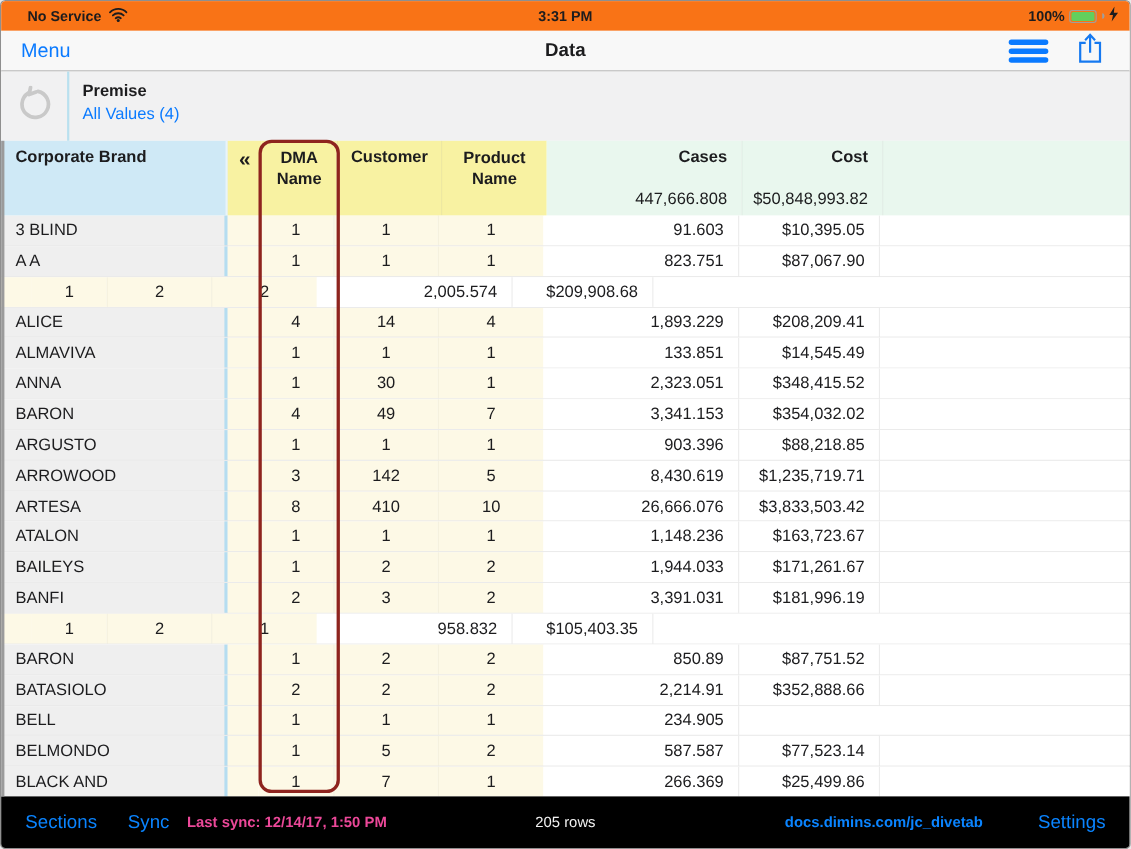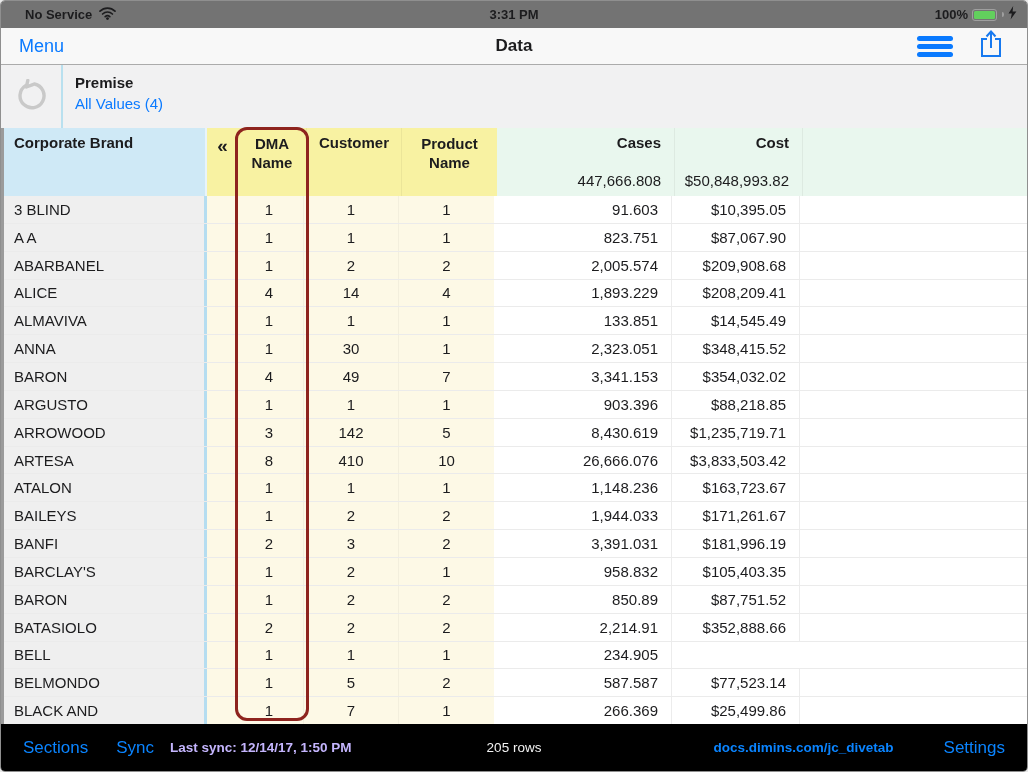--- a/index.html
+++ b/index.html
@@ -4,21 +4,21 @@
 <style>
   html,body{margin:0;padding:0;background:#e9e9e9;}
   *{box-sizing:border-box;}
   .screen{
     position:relative;width:1028px;height:772px;
     border:1px solid #8f8f8f;border-radius:5px;overflow:hidden;
     font-family:"Liberation Sans","DejaVu Sans",sans-serif;
     color:#1c1c1e;background:#fff;margin:0 auto;
   }
   
-  .statusbar{position:absolute;left:0;top:0;width:100%;height:27px;background:#737373;
+  .statusbar{position:absolute;left:0;top:0;width:100%;height:27px;background:#f97316;
     display:flex;align-items:center;justify-content:space-between;padding:0 10px;font-size:13px;font-weight:bold;}
   .statusbar .sb-left{display:flex;align-items:center;gap:7px;padding-left:14px;}
   .statusbar .sb-center{position:absolute;left:0;right:0;text-align:center;pointer-events:none;}
   .statusbar .sb-right{display:flex;align-items:center;gap:4px;z-index:1;}
   .battery-body{width:25px;height:12px;border:1px solid #9f9f9f;border-radius:3px;padding:1px;display:flex;}
   .battery-fill{flex:1;background:#62cf5d;border-radius:1.5px;}
   .battery-nub{width:2px;height:5px;background:#9f9f9f;border-radius:0 2px 2px 0;margin-left:1px;}
   
   .navbar{position:absolute;left:0;top:27px;width:100%;height:37px;background:#f8f8f8;
     border-bottom:1px solid #ababab;display:flex;align-items:center;padding:0 18px;}
@@ -61,21 +61,21 @@
   .td-filler{flex:1;background:#fff;border-left:1px solid #ececec;}
   
   .redbox{position:absolute;left:234px;top:126px;width:74px;height:594px;
     border:3px solid var(--highlight-red,#8e241e);border-radius:12px;pointer-events:none;z-index:5;}
   .leftstrip{position:absolute;left:0;top:127px;width:3px;height:596px;background:#9b9b9b;z-index:4;}
   
   .bottombar{position:absolute;left:0;bottom:0;width:100%;height:47px;background:#000;
     display:flex;align-items:center;padding:0 22px;color:#fff;}
   .bb-link-big{color:var(--accent-dark,#0a84ff);font-size:17px;}
   .bb-sections{margin-right:28px;}
-  .bb-lastsync{font-size:13.5px;font-weight:bold;margin-left:16px;color:#c4b5fd;}
+  .bb-lastsync{font-size:13.5px;font-weight:bold;margin-left:16px;color:#ec4899;}
   .bb-rows{position:absolute;left:0;right:0;text-align:center;font-size:13.5px;color:#f2f2f2;pointer-events:none;}
   .bb-right{margin-left:auto;display:flex;align-items:center;gap:50px;z-index:1;}
   .bb-url{color:var(--accent-dark,#0a84ff);font-size:13.5px;font-weight:bold;}
 </style>
 </head>
 <body>
 
 <div class="screen">
 
   <div class="statusbar">
@@ -172,21 +172,20 @@
       <div class="td td-spacer"></div>
       <div class="td td-dma">1</div>
       <div class="td td-customer">1</div>
       <div class="td td-product">1</div>
       <div class="td td-cases">823.751</div>
       <div class="td td-cost">$87,067.90</div>
       <div class="td td-filler"></div>
     </div>
 
     <div class="trow">
-      <div class="td td-brand">ABARBANEL</div>
       <div class="td td-spacer"></div>
       <div class="td td-dma">1</div>
       <div class="td td-customer">2</div>
       <div class="td td-product">2</div>
       <div class="td td-cases">2,005.574</div>
       <div class="td td-cost">$209,908.68</div>
       <div class="td td-filler"></div>
     </div>
 
     <div class="trow">
@@ -293,21 +292,20 @@
       <div class="td td-spacer"></div>
       <div class="td td-dma">2</div>
       <div class="td td-customer">3</div>
       <div class="td td-product">2</div>
       <div class="td td-cases">3,391.031</div>
       <div class="td td-cost">$181,996.19</div>
       <div class="td td-filler"></div>
     </div>
 
     <div class="trow">
-      <div class="td td-brand">BARCLAY'S</div>
       <div class="td td-spacer"></div>
       <div class="td td-dma">1</div>
       <div class="td td-customer">2</div>
       <div class="td td-product">1</div>
       <div class="td td-cases">958.832</div>
       <div class="td td-cost">$105,403.35</div>
       <div class="td td-filler"></div>
     </div>
 
     <div class="trow">

